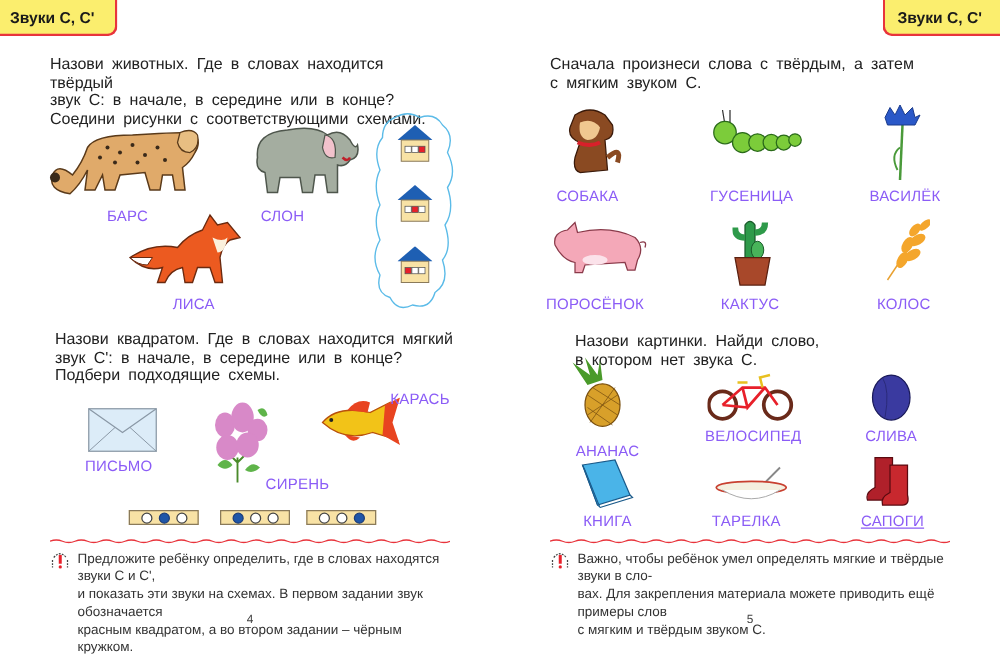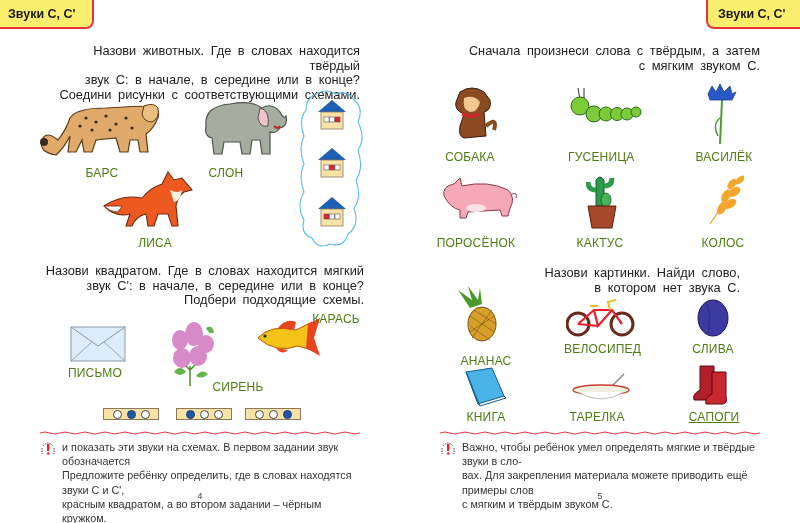--- a/index.html
+++ b/index.html
@@ -13,24 +13,24 @@
   .tab {
     position: absolute; top: -6px; height: 35px; width: 98px;
     background: #fbee6e; border: 2px solid #e8343c; border-radius: 0 0 8px 0;
     font-weight: bold; font-size: 12.5px; color: #1a1a1a;
     display: flex; align-items: flex-end; padding: 0 0 6px 12px;
   }
   .page.left .tab { left: -4px; border-left: none; border-top: none; }
   .page.right .tab { right: -4px; left: auto; border-radius: 0 0 0 8px; border-right: none; border-top: none; padding-left: 10px; }
 
   .instr {
-    position: absolute; text-align: right; font-size: 12.8px; line-height: 14.6px;
+    position: absolute; text-align: left; font-size: 12.8px; line-height: 14.6px;
     word-spacing: 3px; color: #222;
   }
-  .label { position: absolute; font-size: 12px; color: #4d7c0f; text-align: center; letter-spacing: 0.2px; }
+  .label { position: absolute; font-size: 12px; color: #8b5cf6; text-align: center; letter-spacing: 0.2px; }
 
   .pic { position: absolute; }
   .note {
     position: absolute; font-size: 10.8px; line-height: 14.2px; color: #333;
   }
   .wavy { position: absolute; height: 4px; }
   .pagenum { position: absolute; font-size: 9.5px; color: #444; text-align: center; width: 20px; }
   .warn-icon { position: absolute; width: 16px; height: 16px; }
 
   .house { position: absolute; width: 28px; height: 30px; }
@@ -171,22 +171,22 @@
     <path d="M0 2 Q5 0 10 2 T20 2 T30 2 T40 2 T50 2 T60 2 T70 2 T80 2 T90 2 T100 2 T110 2 T120 2 T130 2 T140 2 T150 2 T160 2 T170 2 T180 2 T190 2 T200 2 T210 2 T220 2 T230 2 T240 2 T250 2 T260 2 T270 2 T280 2 T290 2 T300 2 T310 2 T320 2" stroke="#e8343c" stroke-width="1" fill="none"></path>
   </svg>
 
   <svg class="warn-icon" style="left:40px; top:440px;" viewBox="0 0 16 16">
     <path d="M3 6 Q8 0 13 6" stroke="#444" stroke-width="1" fill="none" stroke-dasharray="1.5,1"></path>
     <path d="M2 8 L2 14 M14 8 L14 14" stroke="#444" stroke-width="1" stroke-dasharray="1.5,1"></path>
     <rect x="7" y="4" width="2.4" height="7" fill="#e8202a"></rect>
     <circle cx="8.2" cy="13.5" r="1.3" fill="#e8202a"></circle>
   </svg>
   <div class="note" style="left:62px; top:440px; width:302px;">
+    <div>Предложите ребёнку определить, где в словах находятся звуки С и С',</div>
     <div>и показать эти звуки на схемах. В первом задании звук обозначается</div>
-    <div>Предложите ребёнку определить, где в словах находятся звуки С и С',</div>
     <div>красным квадратом, а во втором задании – чёрным кружком.</div>
   </div>
 
   <div class="pagenum" style="left:190px; top:490px;">4</div>
 </div>
 
 <div class="page right">
   <div class="tab">
     <span>Звуки С, С'</span>
   </div>

